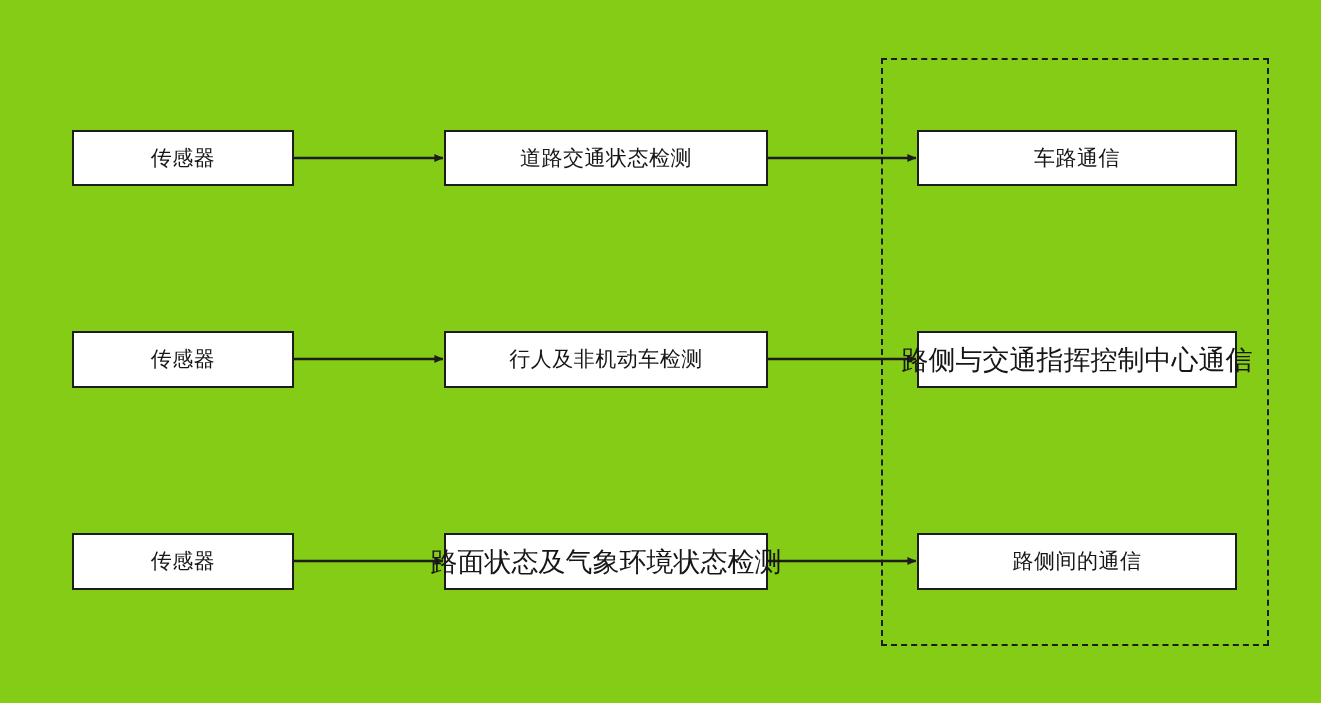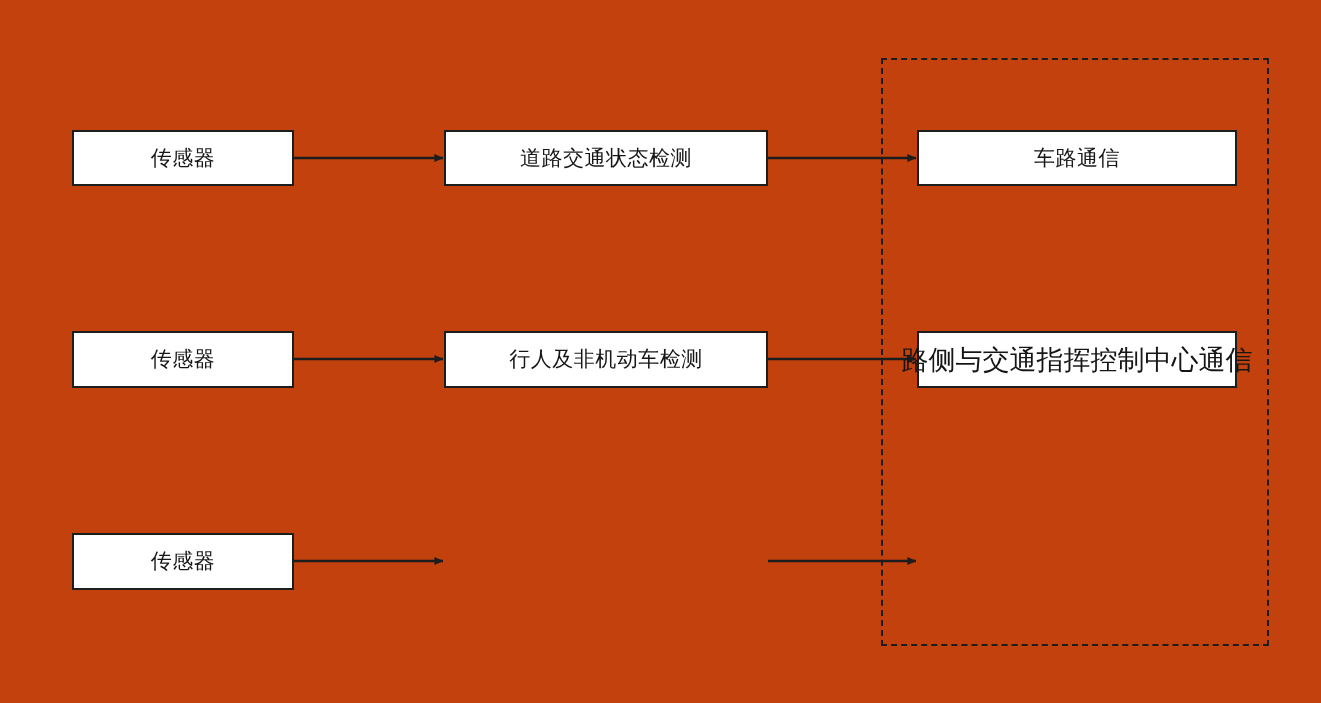--- a/index.html
+++ b/index.html
@@ -11,21 +11,21 @@
     width: 1321px;
     height: 703px;
     font-family: "DejaVu Sans", "Liberation Sans", sans-serif;
     color: #1a1a1a;
     overflow: hidden;
   }
   #canvas {
     position: relative;
     width: 1321px;
     height: 703px;
-    background: #c2410c;
+    background: #84cc16;
   }
   #svg-layer {
     position: absolute;
     left: 0;
     top: 0;
     width: 1321px;
     height: 703px;
   }
   .node {
     position: absolute;
@@ -112,14 +112,20 @@
   <div class="node col-mid row-2">
     <span class="node-label">行人及非机动车检测</span>
   </div>
   <div class="node col-right row-2 tight">
     <span class="node-label">路侧与交通指挥控制中心通信</span>
   </div>
 
   <div class="node col-left row-3">
     <span class="node-label">传感器</span>
   </div>
+  <div class="node col-mid row-3 tight">
+    <span class="node-label">路面状态及气象环境状态检测</span>
+  </div>
+  <div class="node col-right row-3">
+    <span class="node-label">路侧间的通信</span>
+  </div>
 
 </div>
 
 </body></html>

